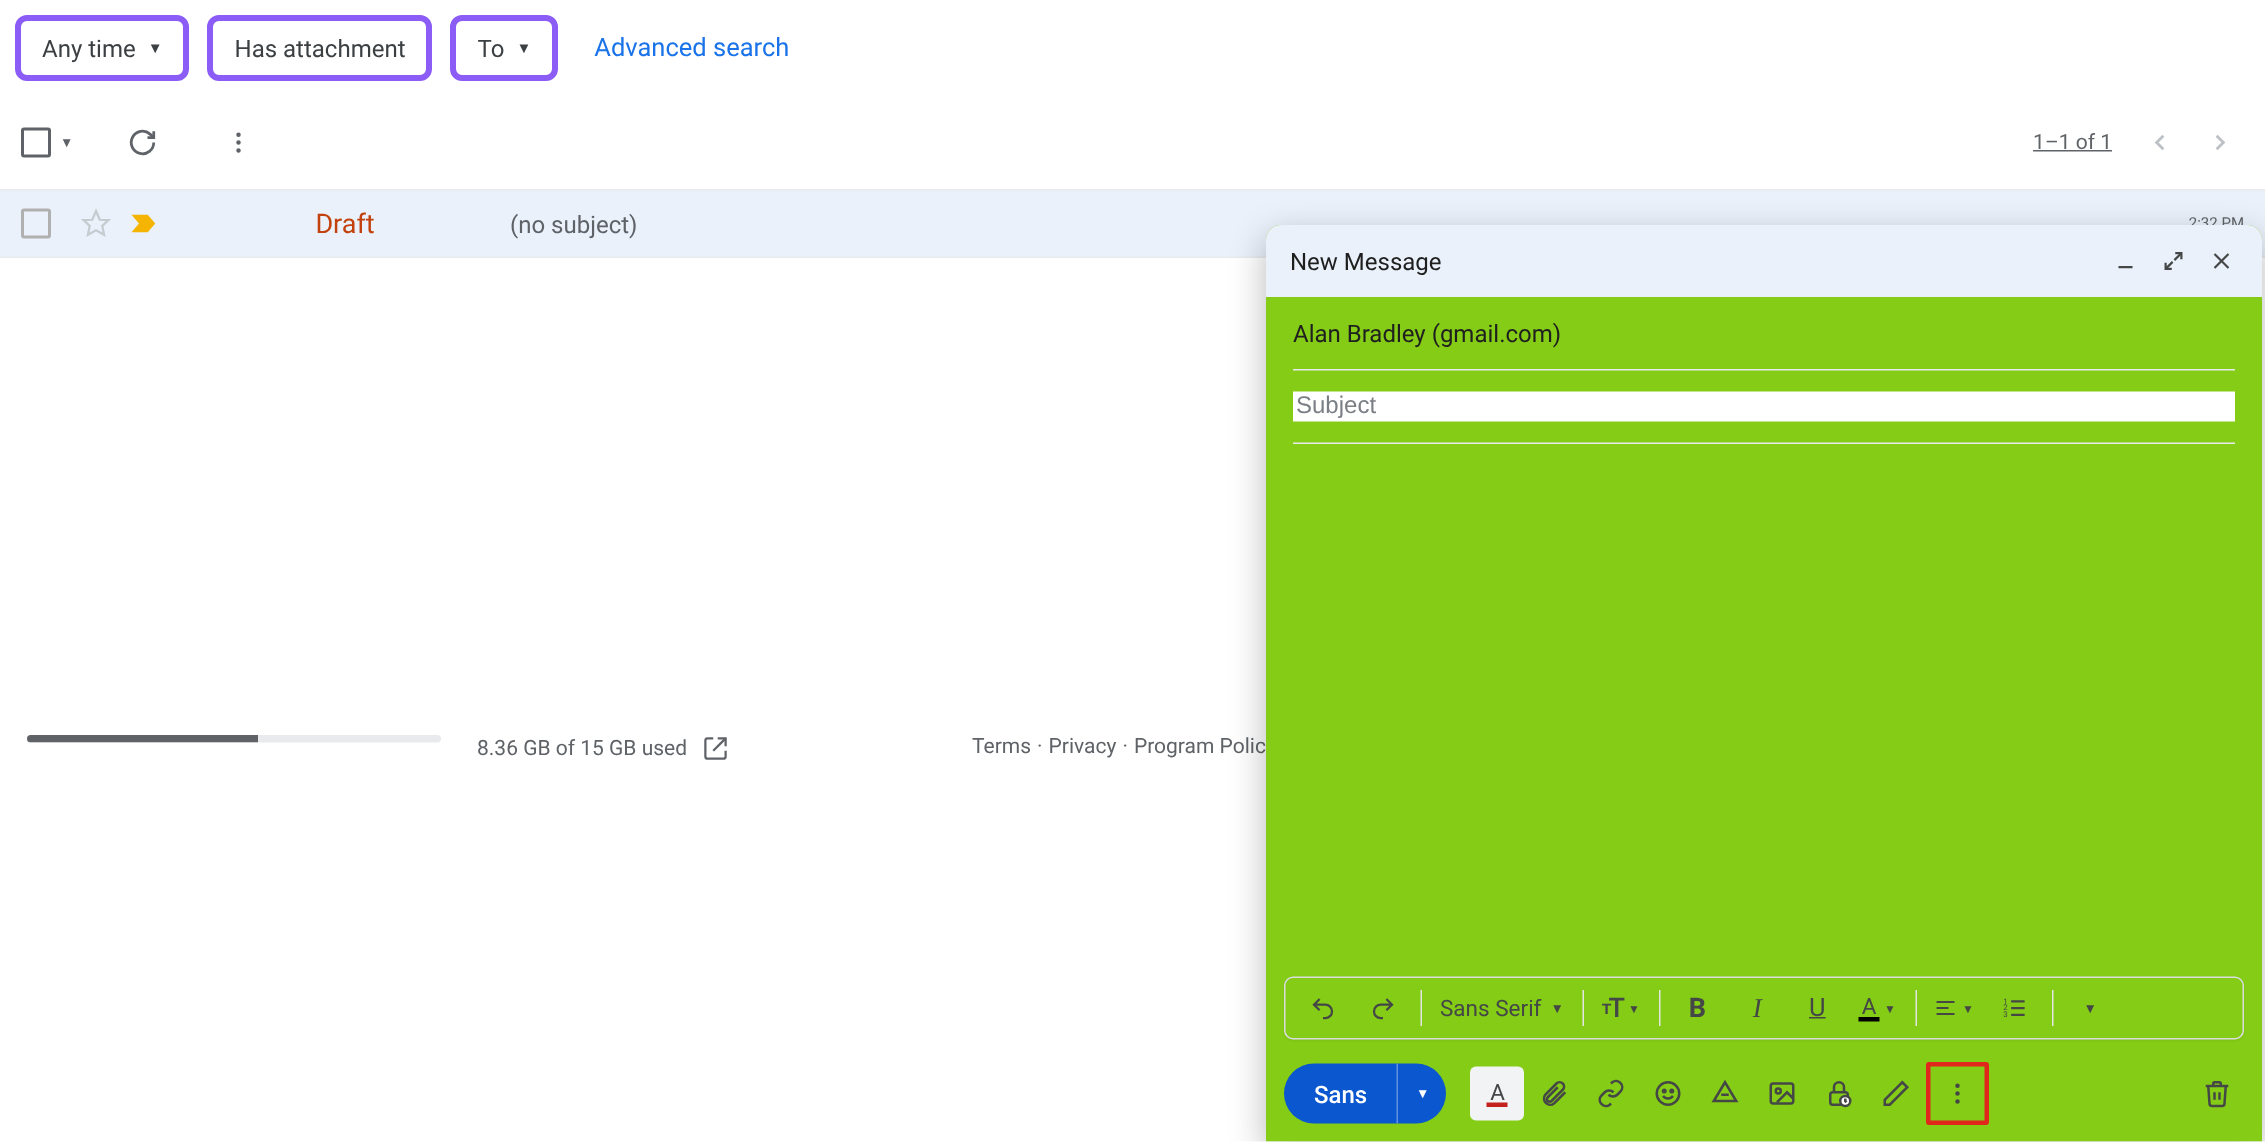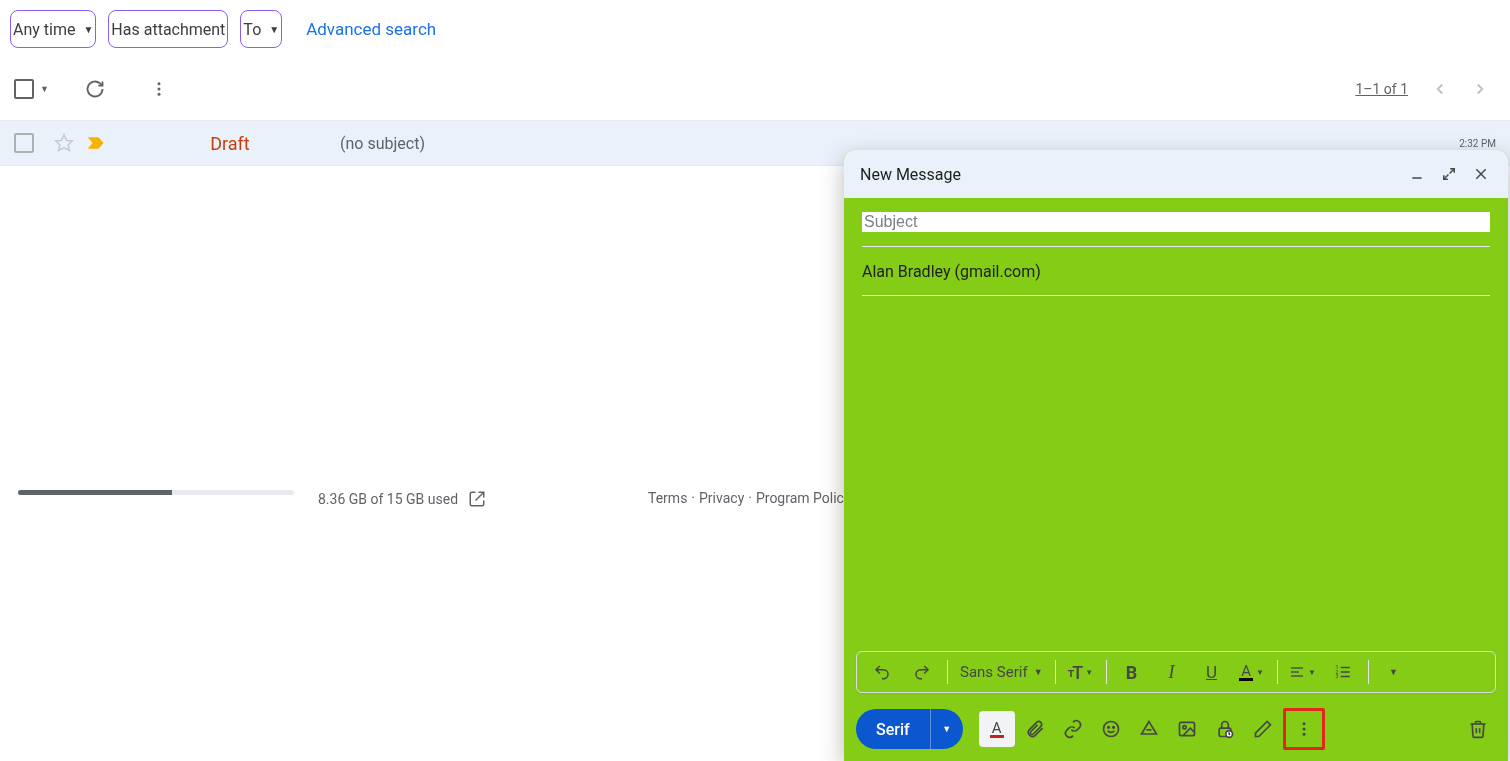--- a/index.html
+++ b/index.html
@@ -19,23 +19,23 @@
   .filter-bar {
     display: flex;
     align-items: center;
     gap: 12px;
     padding: 10px 10px;
   }
   .chip {
     display: inline-flex;
     align-items: center;
     gap: 8px;
-    border: 1px solid #8b5cf6;
+    border: 4px solid #8b5cf6;
     border-radius: 8px;
-    padding: 0 2px;
+    padding: 0 14px;
     height: 36px;
     background: #fff;
     cursor: pointer;
     font-size: 16px;
     color: #3c4043;
   }
   .chip .caret {
     font-size: 10px;
     color: #3c4043;
   }
@@ -470,25 +470,25 @@
       <span class="wbtn">
         <svg width="14" height="14" viewBox="0 0 24 24" stroke="#444746" stroke-width="2.5">
             <line x1="4" y1="4" x2="20" y2="20"></line>
             <line x1="20" y1="4" x2="4" y2="20"></line>
           </svg>
       </span>
     </div>
   </div>
 
   <div class="compose-fields">
+    <div class="field-row">
+      <span>Alan Bradley (gmail.com)</span>
+    </div>
     <div class="field-row subject-row">
       <input type="text" placeholder="Subject" style="">
-    </div>
-    <div class="field-row">
-      <span>Alan Bradley (gmail.com)</span>
     </div>
   </div>
 
   <div class="compose-body"></div>
 
   <div class="format-bar">
     <div class="fmt-btn">
       <svg width="18" height="18" viewBox="0 0 24 24" fill="none" stroke="#444746" stroke-width="2">
           <path d="M9 14 4 9l5-5"></path>
           <path d="M4 9h10a6 6 0 0 1 0 12h-2"></path>
@@ -549,21 +549,21 @@
     </div>
     <div class="fmt-sep"></div>
     <div class="fmt-btn">
       <span style="font-size:9px;">▼</span>
     </div>
   </div>
 
   <div class="send-bar">
     <div class="send-btn">
       <div class="send-main">
-        <span>Serif</span>
+        <span>Sans</span>
       </div>
       <div class="send-more">
         <span style="font-size:9px;color:#fff;">▼</span>
       </div>
     </div>
 
     <div class="send-icons">
       <div class="send-icon fmt-icon-boxed">
         <span style="display:flex;flex-direction:column;align-items:center;">
           <span style="font-size:15px;line-height:14px;">A</span>

